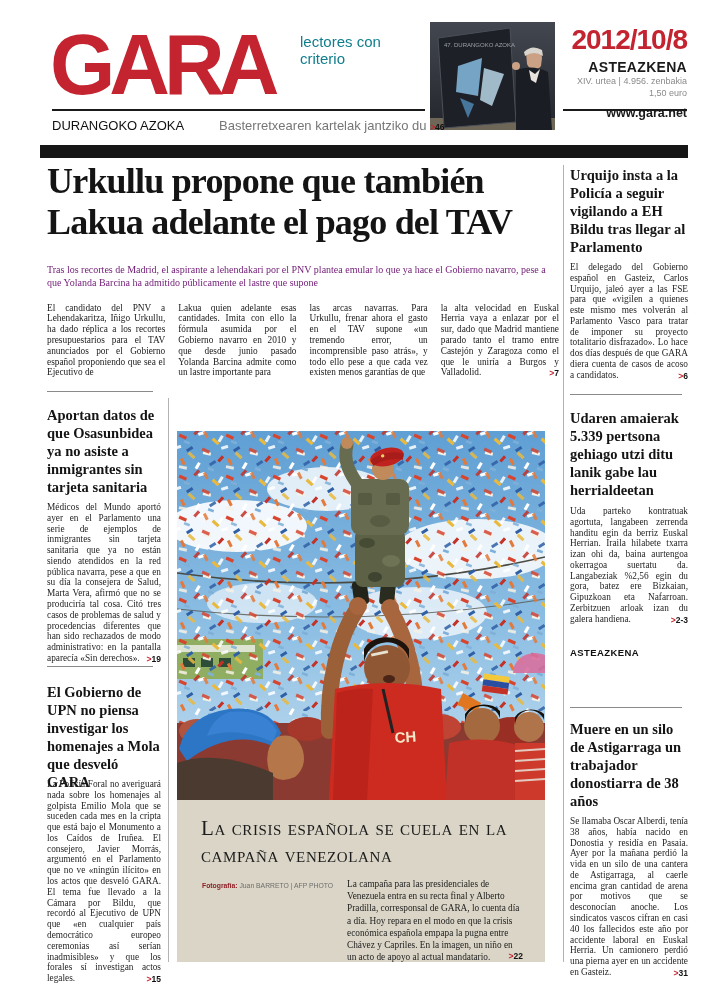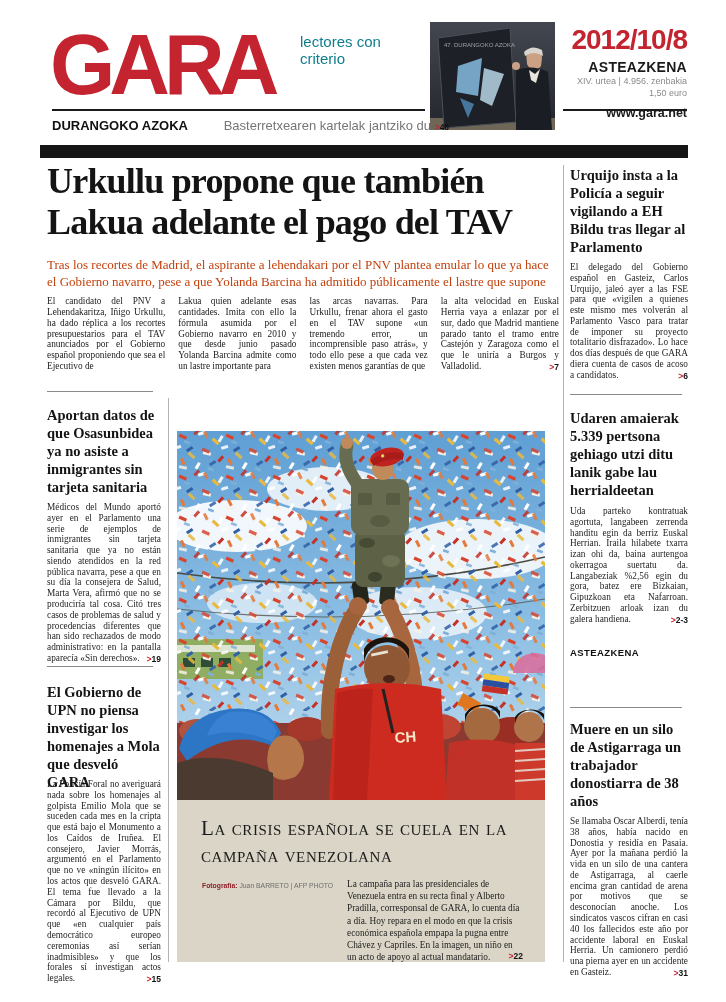--- a/index.html
+++ b/index.html
@@ -14,34 +14,34 @@
         font-size:15px;line-height:1.15;color:#0f7e8c;}
   .hphoto{position:absolute;left:430px;top:22px;width:125px;height:108px;}
   .mast-right{position:absolute;right:39px;top:26px;text-align:right;font-family:"Liberation Sans",sans-serif;}
   .mr-date{font-size:28px;font-weight:bold;color:#c32430;letter-spacing:-1px;line-height:1;}
   .mr-weekday{font-size:14px;font-weight:bold;color:#1a1a1a;margin-top:5px;letter-spacing:.3px;}
   .mr-edition,.mr-price{font-size:9px;color:#8a8a8a;line-height:1.35;}
   .mr-web{font-size:12.5px;font-weight:bold;color:#1a1a1a;margin-top:7px;}
   .rule-l{position:absolute;left:52px;top:109px;width:373px;height:2px;background:#1a1a1a;}
   .rule-r{position:absolute;left:563px;top:109px;width:124px;height:2px;background:#1a1a1a;}
   .kicker{position:absolute;left:52px;top:118px;font-family:"Liberation Sans",sans-serif;font-size:13px;white-space:nowrap;}
-  .kicker .kl{font-weight:bold;color:#111;}
+  .kicker .kl{font-weight:normal;color:#111;}
   .kicker .kt{color:#767676;padding-left:32px;}
   .bar{position:absolute;left:40px;top:145px;width:648px;height:13px;background:#161616;}
 
   
   .ref{font-family:"Liberation Sans",sans-serif;font-weight:bold;font-size:8.5px;white-space:nowrap;}
   .ref .a{color:#c32430;}
   .ref b{color:#111;}
 
   
   .lead{position:absolute;left:47px;top:161px;width:512px;}
   .lead h1{margin:0;font-size:36px;line-height:1.14;font-weight:bold;color:#141414;letter-spacing:-.8px;}
-  .standfirst{margin-top:14px;font-size:13px;line-height:1.28;color:#c2410c;}
-  .leadcols{display:flex;gap:13px;margin-top:6px;}
+  .standfirst{margin-top:21px;font-size:10px;line-height:1.28;color:#701a75;}
+  .leadcols{display:flex;gap:13px;margin-top:13px;}
   .leadcols .c{flex:1;font-size:9.3px;line-height:1.16;text-align:justify;hyphens:auto;}
   .c.last{position:relative;padding-bottom:1px;}
   .c .ref{position:absolute;right:0;bottom:0;}
 
   
   .vrule1{position:absolute;left:563px;top:165px;width:1px;height:797px;background:#b3b3b3;}
   .vrule2{position:absolute;left:168px;top:398px;width:1px;height:564px;background:#b3b3b3;}
   .hdiv{position:absolute;height:1px;background:#8a8a8a;}
 
   

